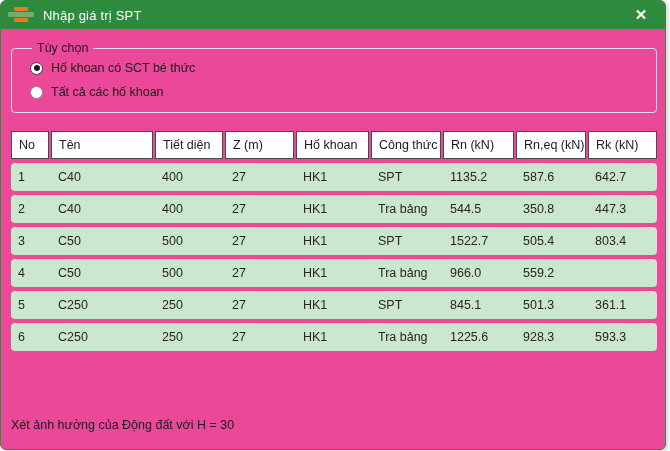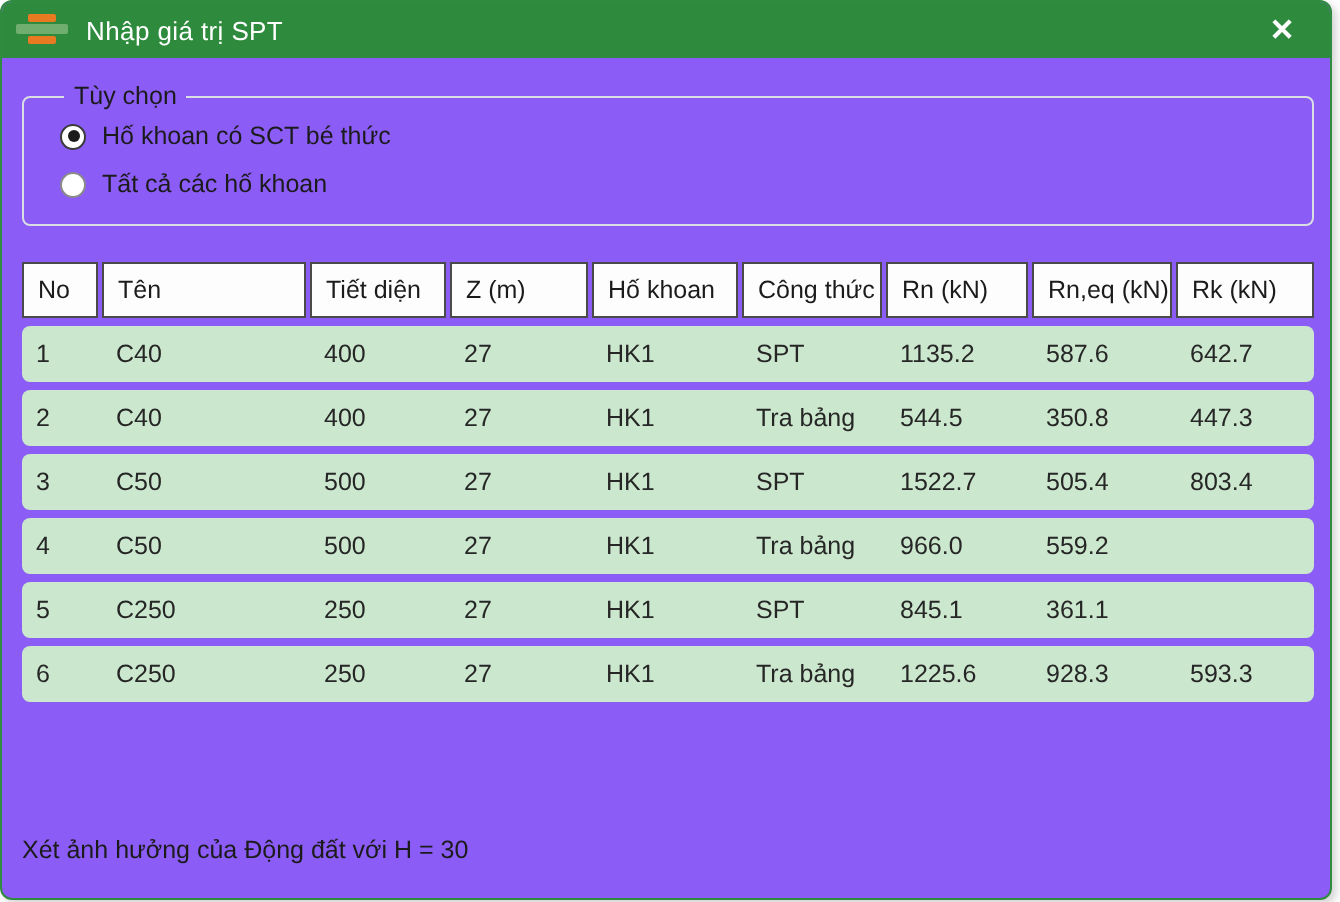--- a/index.html
+++ b/index.html
@@ -1,19 +1,19 @@
 <!DOCTYPE html>
 <html><head>
 <meta charset="utf-8">
 <style>
   * { margin:0; padding:0; box-sizing:border-box; }
   html,body { width:670px; height:451px; background:#ffffff; font-family:"Liberation Sans", sans-serif; }
   .dialog {
     position:absolute; left:0; top:0; width:666px; height:450px;
-    background:#8b5cf6; border:1px solid #2f8b3f; border-radius:6px;
+    background:#ec4899; border:1px solid #2f8b3f; border-radius:6px;
     box-shadow:2px 2px 4px rgba(0,0,0,.18); overflow:hidden;
   }
   
   .titlebar {
     position:absolute; left:0; top:0; right:0; height:28px;
     background:#2e8b3e; display:flex; align-items:center;
     border-radius:5px 5px 0 0;
   }
   .app-icon { position:relative; width:26px; height:20px; margin-left:7px; }
   .app-icon .bar1,.app-icon .bar3 { position:absolute; left:6px; width:14px; height:4px; background:#e87a22; border-radius:1px; }
@@ -144,20 +144,21 @@
         <div class="tcell">559.2</div>
       </div>
       <div class="trow grid-cols">
         <div class="tcell">5</div>
         <div class="tcell">C250</div>
         <div class="tcell">250</div>
         <div class="tcell">27</div>
         <div class="tcell">HK1</div>
         <div class="tcell">SPT</div>
         <div class="tcell">845.1</div>
+        <div class="tcell">501.3</div>
         <div class="tcell">361.1</div>
       </div>
       <div class="trow grid-cols">
         <div class="tcell">6</div>
         <div class="tcell">C250</div>
         <div class="tcell">250</div>
         <div class="tcell">27</div>
         <div class="tcell">HK1</div>
         <div class="tcell">Tra bảng</div>
         <div class="tcell">1225.6</div>

